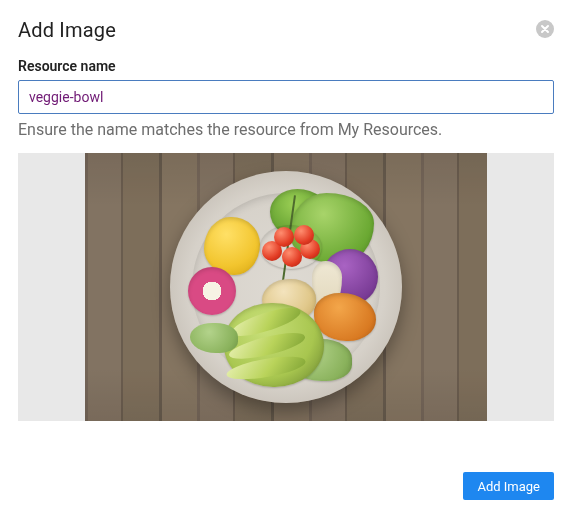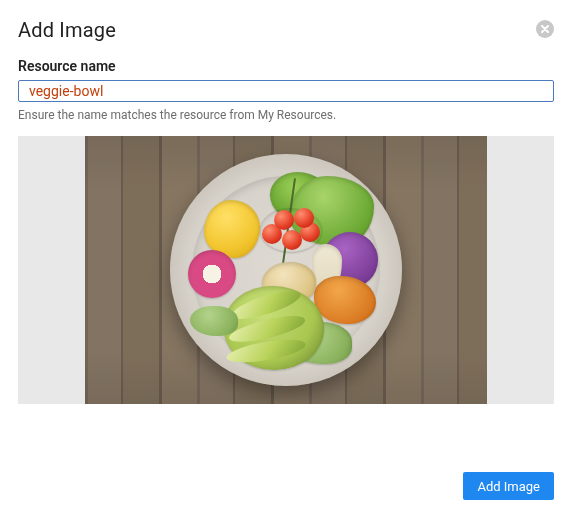--- a/index.html
+++ b/index.html
@@ -41,32 +41,32 @@
     .field-label {
       margin-top: 16px;
       font-size: 14px;
       font-weight: 600;
       color: #222;
       display: block;
     }
     .field-input {
       margin-top: 6px;
       width: 100%;
-      height: 22px;
+      height: 34px;
       border: 1px solid #4a7cbf;
       outline: none;
       padding: 2px 10px;
       font-size: 14px;
-      color: #c2410c;
+      color: #701a75;
       border-radius: 2px;
       font-family: inherit;
     }
     .help-text {
       margin-top: 6px;
-      font-size: 12px;
+      font-size: 16px;
       color: #6e6e6e;
     }
     .preview-wrap {
       margin-top: 14px;
       width: 100%;
       height: 268px;
       background: #e8e8e8;
       display: flex;
       align-items: center;
       justify-content: center;

